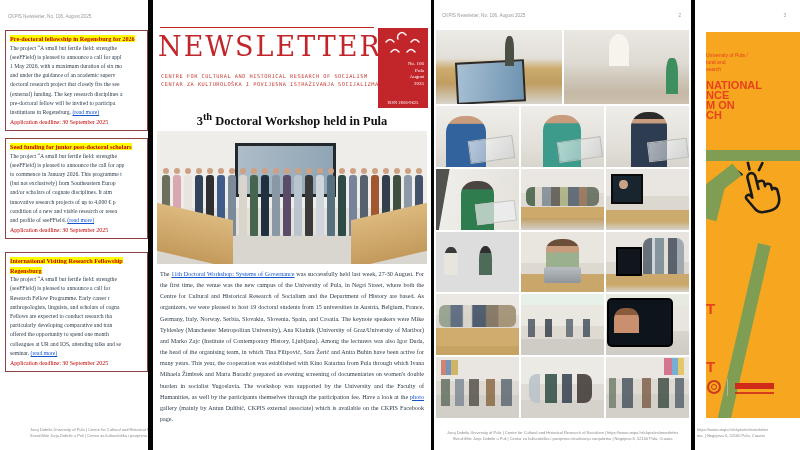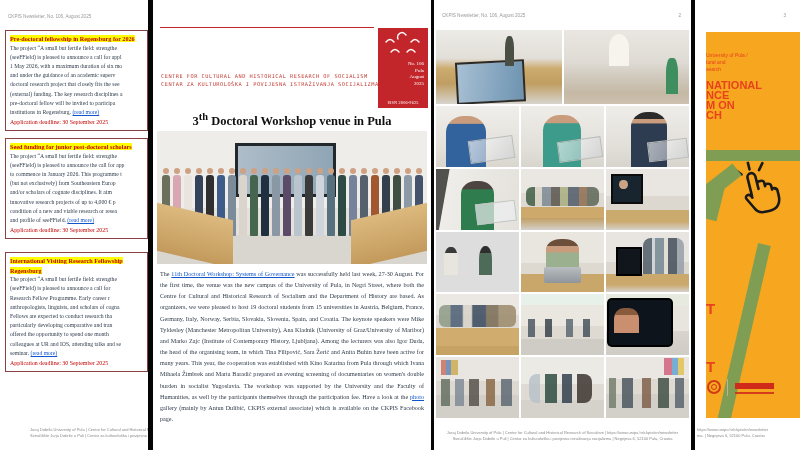--- a/index.html
+++ b/index.html
@@ -145,20 +145,21 @@
   </div>
 
   <div class="pfoot">
     <div>Juraj Dobrila University of Pula | Centre for Cultural and Historical Research of Socialism | https://www.unipu.hr/ckpis/en/newsletter</div>
     <div>Sveučilište Jurja Dobrile u Puli | Centar za kulturološka i povijesna istraživanja socijalizma | Negrijeva 6, 52100 Pula, Croatia</div>
   </div>
 </div>
 
 <div class="panel" id="p2">
   <div class="rule"></div>
+  <div class="masthead">NEWSLETTER</div>
   <div class="subt">
     <div>CENTRE FOR CULTURAL AND HISTORICAL RESEARCH OF SOCIALISM</div>
     <div>CENTAR ZA KULTUROLOŠKA I POVIJESNA ISTRAŽIVANJA SOCIJALIZMA</div>
   </div>
 
   <div class="issuebox">
     <svg width="46" height="30" viewBox="0 0 46 30">
       <g stroke="#ffffff" stroke-width="1.4" fill="none" stroke-linecap="round">
         <path d="M18 5 q4 -5 8 0 m-8 0 q-1 3 0 4"></path>
         <path d="M6 12 q4 -5 8 0"></path>
@@ -169,21 +170,21 @@
     </svg>
     <div class="issmeta">
       <div>No. 106</div>
       <div>Pula</div>
       <div>August</div>
       <div>2025</div>
     </div>
     <div class="issn">ISSN 2806-9625</div>
   </div>
 
-  <div class="headline"><span>3</span><sup>th</sup><span> Doctoral Workshop venue in Pula</span></div>
+  <div class="headline"><span>3</span><sup>th</sup><span> Doctoral Workshop held in Pula</span></div>
 
   <div class="gphoto">
     <div class="gp-screen"></div>
     <div class="gp-people">
 
     <span class="person" style="--c:#6b705c"></span>
         <span class="person" style="--c:#d8a7b1"></span>
         <span class="person" style="--c:#e9e5de"></span>
         <span class="person" style="--c:#34425a"></span>
         <span class="person" style="--c:#2f2f2f"></span>

